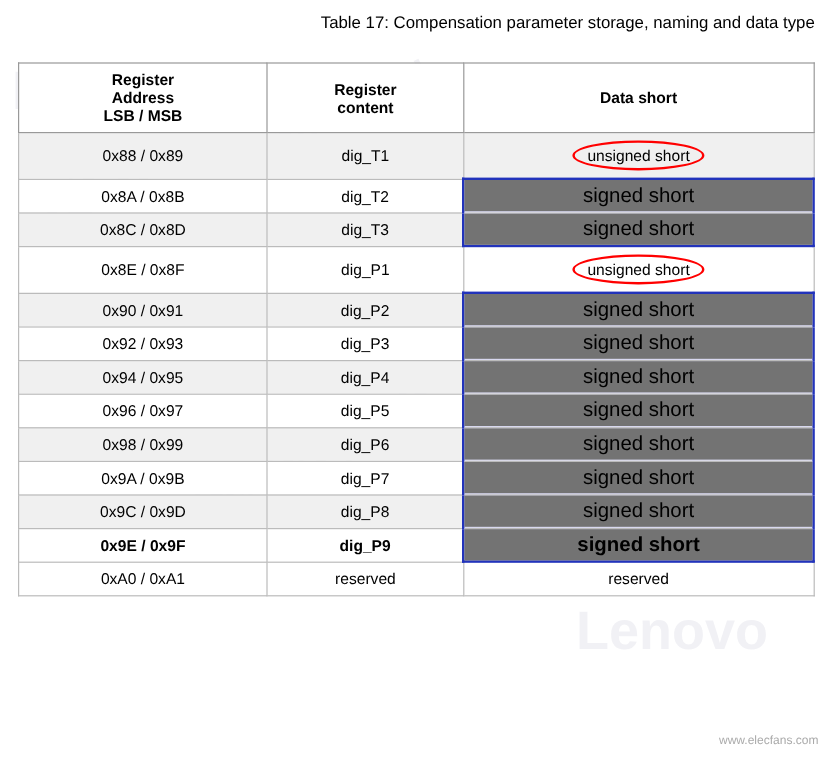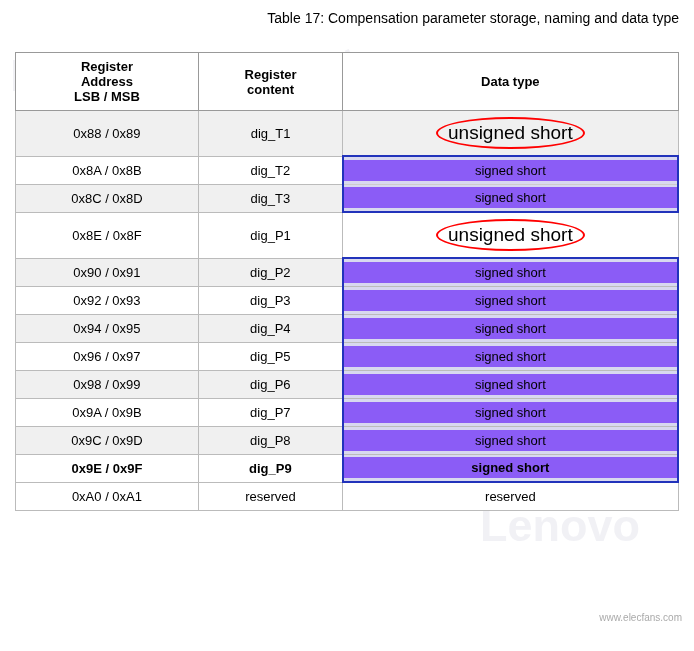--- a/index.html
+++ b/index.html
@@ -71,30 +71,30 @@
     tbody tr:nth-child(even) {
       background: #ffffff;
     }
 
     .cell-unsigned-short-oval {
       display: inline-block;
       border: 2px solid red;
       border-radius: 50%;
       padding: 3px 10px;
       color: #000;
-      font-size: 19px;
+      font-size: 13px;
     }
 
     .cell-signed-short-box {
       display: inline-block;
-      background: #8b5cf6;
+      background: #737373;
       border: none;
       padding: 3px 10px;
       color: #000;
-      font-size: 13px;
+      font-size: 17px;
       width: 100%;
     }
 
     .data-col {
       
     }
 
     .logo-corner {
       position: absolute;
       bottom: 28px;
@@ -119,21 +119,21 @@
   </div>
 
 <div class="title">Table 17: Compensation parameter storage, naming and data type</div>
 
 <div class="table-container">
   <table>
     <thead>
       <tr>
         <th>Register<br>Address<br>LSB / MSB</th>
         <th>Register<br>content</th>
-        <th>Data type</th>
+        <th>Data short</th>
       </tr>
     </thead>
     <tbody id="table-body">
     <tr style="background: rgb(240, 240, 240);">
           <td>0x88 / 0x89</td>
           <td>dig_T1</td>
           <td class="data-col"><span class="cell-unsigned-short-oval">unsigned short</span></td>
         </tr>
         <tr style="background: rgb(255, 255, 255);">
           <td>0x8A / 0x8B</td>

